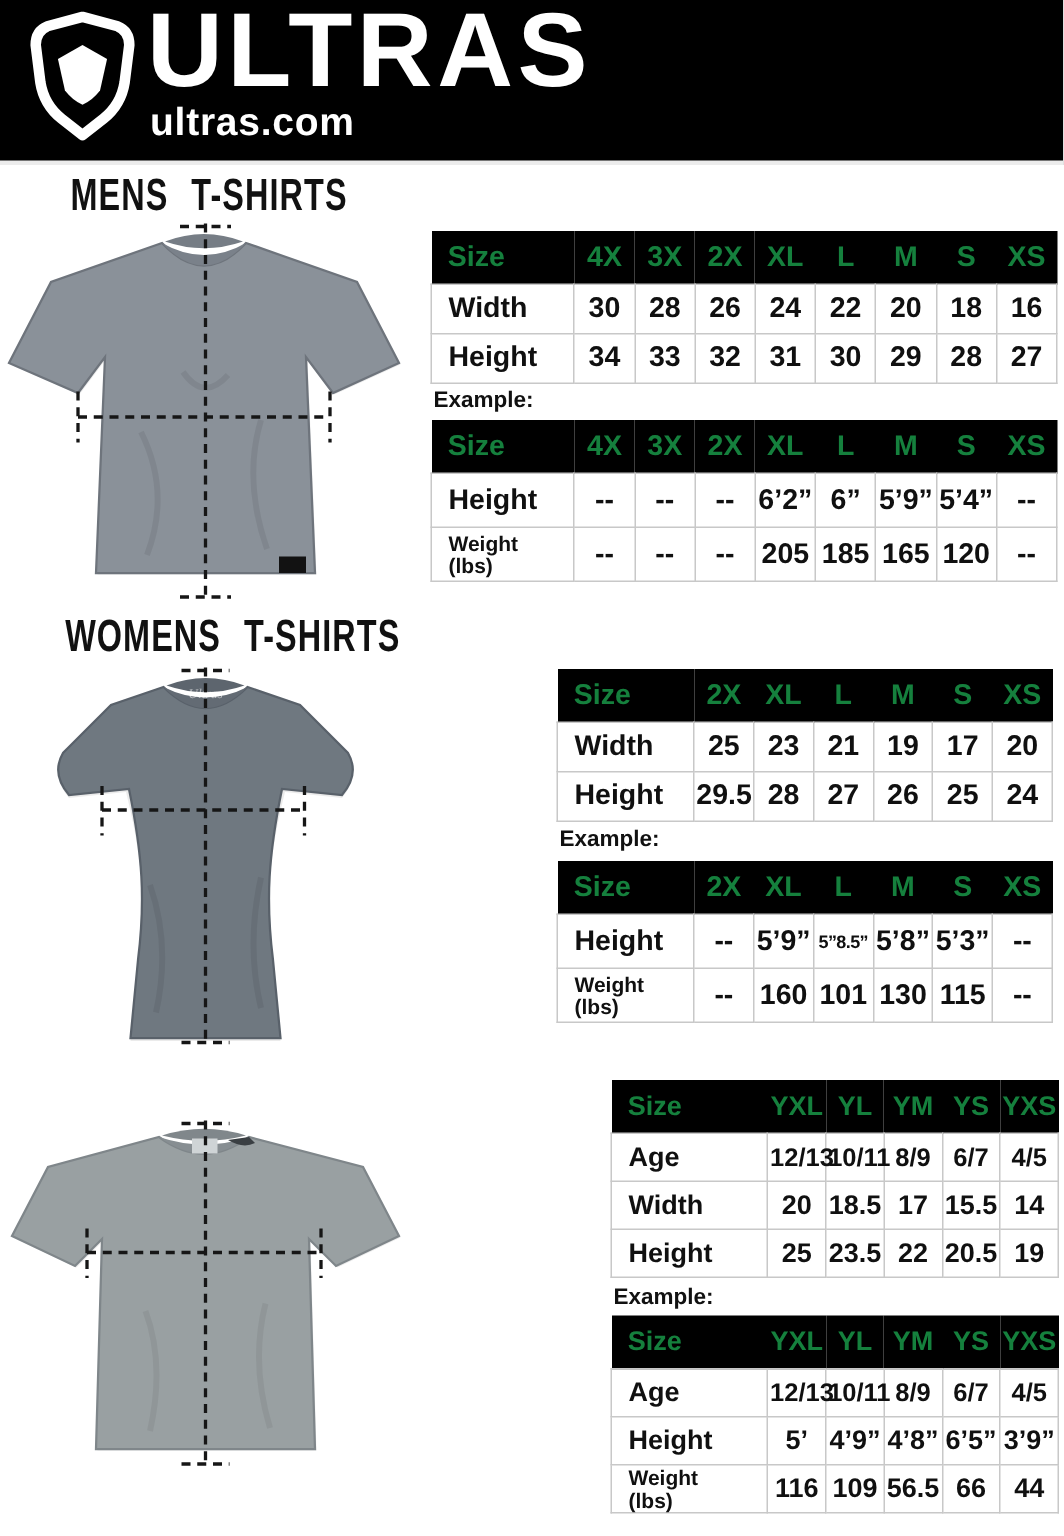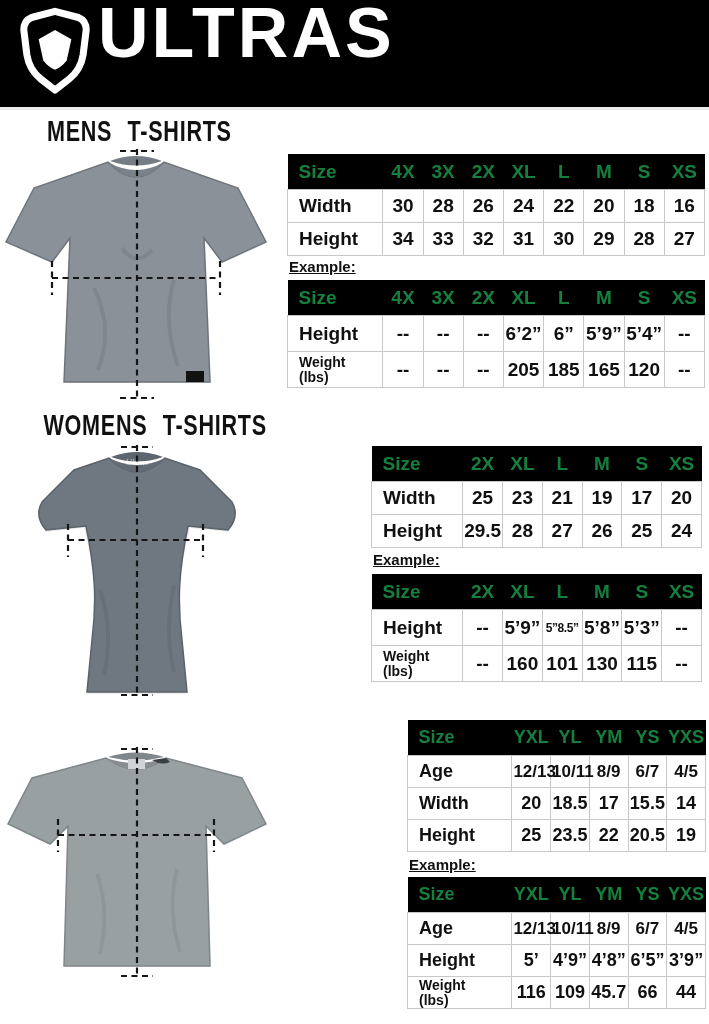--- a/index.html
+++ b/index.html
@@ -43,36 +43,37 @@
   #w-t2 tbody tr:first-child td:nth-child(4){font-size:12px;letter-spacing:-0.4px;} 
   #mens-t1,#mens-t2{left:287px;width:418px;}
   #mens-t1{top:154px;}
   #mens-t2{top:280px;}
   #w-t1,#w-t2{left:371px;width:331px;}
   #w-t1{top:446px;}
   #w-t2{top:574px;}
   #y-t1,#y-t2{left:407px;width:299px;}
   #y-t1{top:720px;}
   #y-t2{top:877px;}
-  .ex-label{position:absolute;font-size:15px;font-weight:bold;color:#111;text-decoration:underline;}
+  .ex-label{position:absolute;font-size:15px;font-weight:bold;color:#111;}
   #mens-exl{left:289px;top:258px;}
   #w-exl{left:373px;top:551px;}
   #y-exl{left:409px;top:856px;}
 </style>
 </head>
 <body>
 
 <div class="page">
 
   <div class="hdr">
     <svg class="logo" width="78" height="94" viewBox="0 0 100 115">
       <path d="M50 4 L80 12 Q90 16 90 28 L86 60 Q83 79 68 91 L50 105 L32 91 Q17 79 14 60 L10 28 Q10 16 20 12 Z" fill="none" stroke="#ffffff" stroke-width="9" stroke-linejoin="round"></path>
       <path d="M50 28 L71 40 L65 67 Q58 76 50 79 Q42 76 35 67 L29 40 Z" fill="#ffffff"></path>
     </svg>
     <div class="brand">ULTRAS</div>
+    <div class="site">ultras.com</div>
   </div>
 
   <h2 class="sec-title" id="mens-title">
     <span>MENS T-SHIRTS</span>
   </h2>
 
   <svg class="shirt" id="mens-shirt" width="268" height="254" viewBox="0 0 268 254">
     <path d="M106,18 Q134,48 162,18 L240,44 L268,98 L224,118 L206,94 L212,238 L66,238 L72,94 L54,118 L10,98 L38,44 Z" transform="translate(-3,-3)" fill="#000" opacity="0.08"></path>
     <path d="M106,14 Q134,44 162,14 L236,40 L264,94 L220,114 L202,90 L208,234 L62,234 L68,90 L50,114 L4,94 L32,40 Z" stroke="#6e747c" stroke-width="1.5" fill="#8a9199"></path>
     <path d="M108,13 Q134,3 160,13 Q134,22 108,13 Z" fill="#767d85"></path>
@@ -344,20 +345,20 @@
           <td>4’9”</td>
           <td>4’8”</td>
           <td>6’5”</td>
           <td>3’9”</td>
         </tr>
         <tr>
           <th class="multiline">Weight
 (lbs)</th>
           <td>116</td>
           <td>109</td>
-          <td>45.7</td>
+          <td>56.5</td>
           <td>66</td>
           <td>44</td>
         </tr>
       </tbody>
     </table>
 
 </div>
 
 </body></html>

